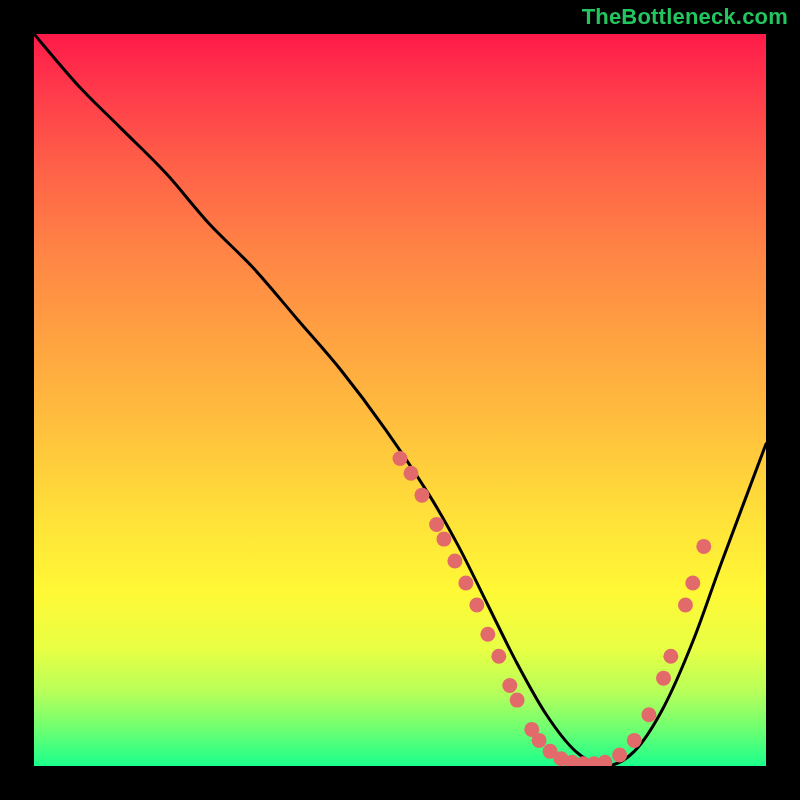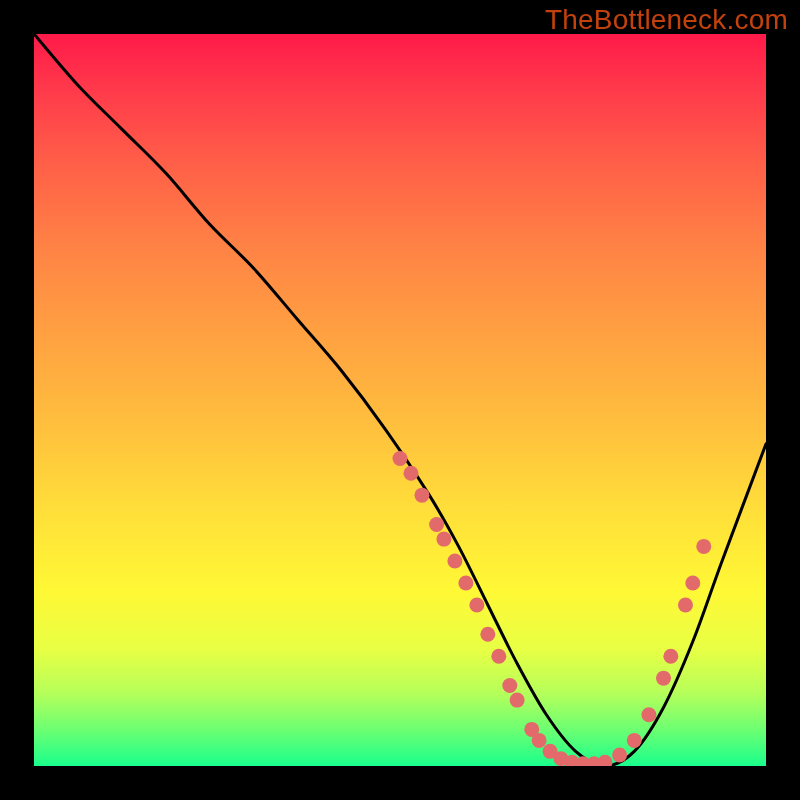--- a/index.html
+++ b/index.html
@@ -14,23 +14,23 @@
   .frame {
     position: relative;
     width: 800px;
     height: 800px;
     background: #000;
   }
   .watermark {
     position: absolute;
     top: 4px;
     right: 12px;
-    color: #c2410c;
-    font-size: 28px;
-    font-weight: 400;
+    color: #22c55e;
+    font-size: 22px;
+    font-weight: 700;
     letter-spacing: 0.2px;
     z-index: 5;
   }
   .plot {
     position: absolute;
     left: 34px;
     top: 34px;
     width: 732px;
     height: 732px;
     

